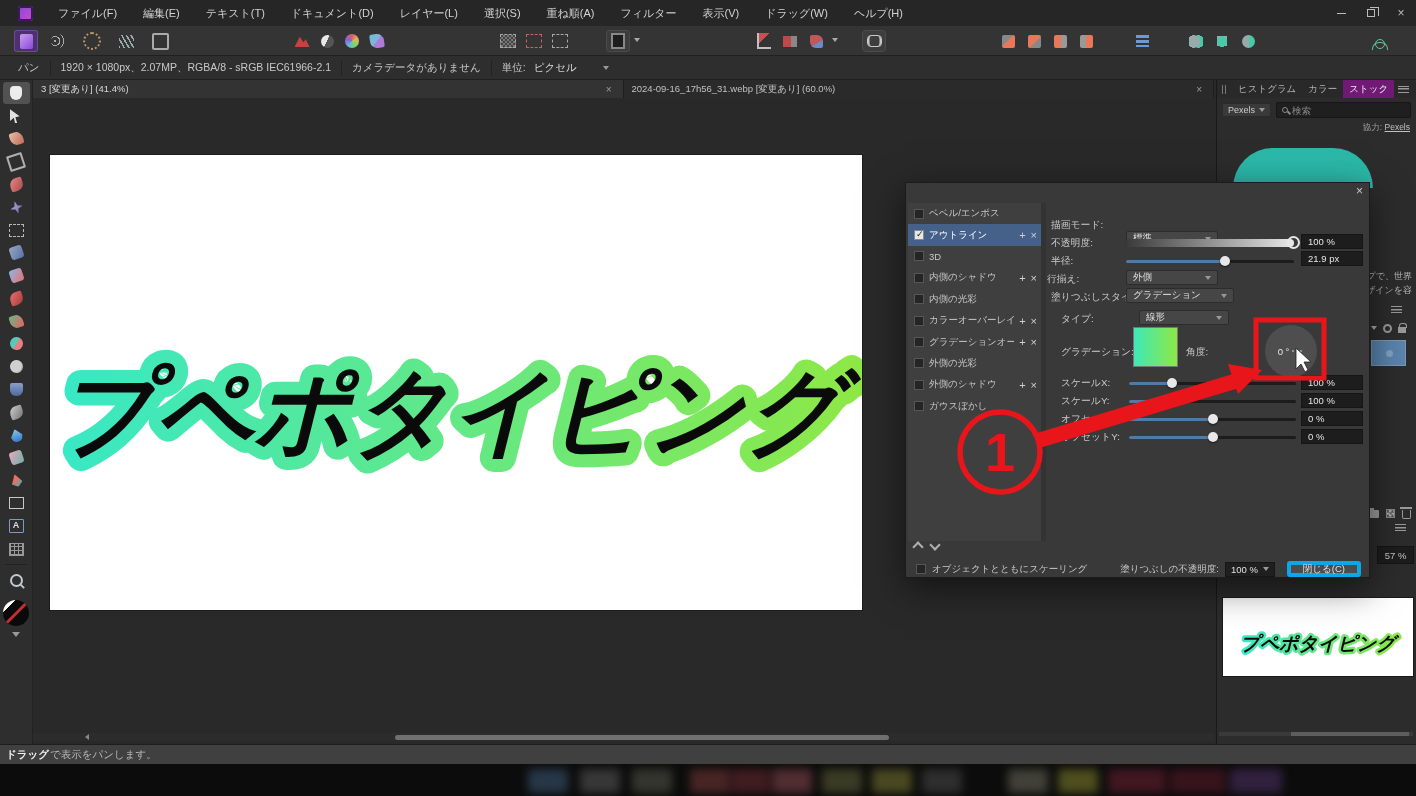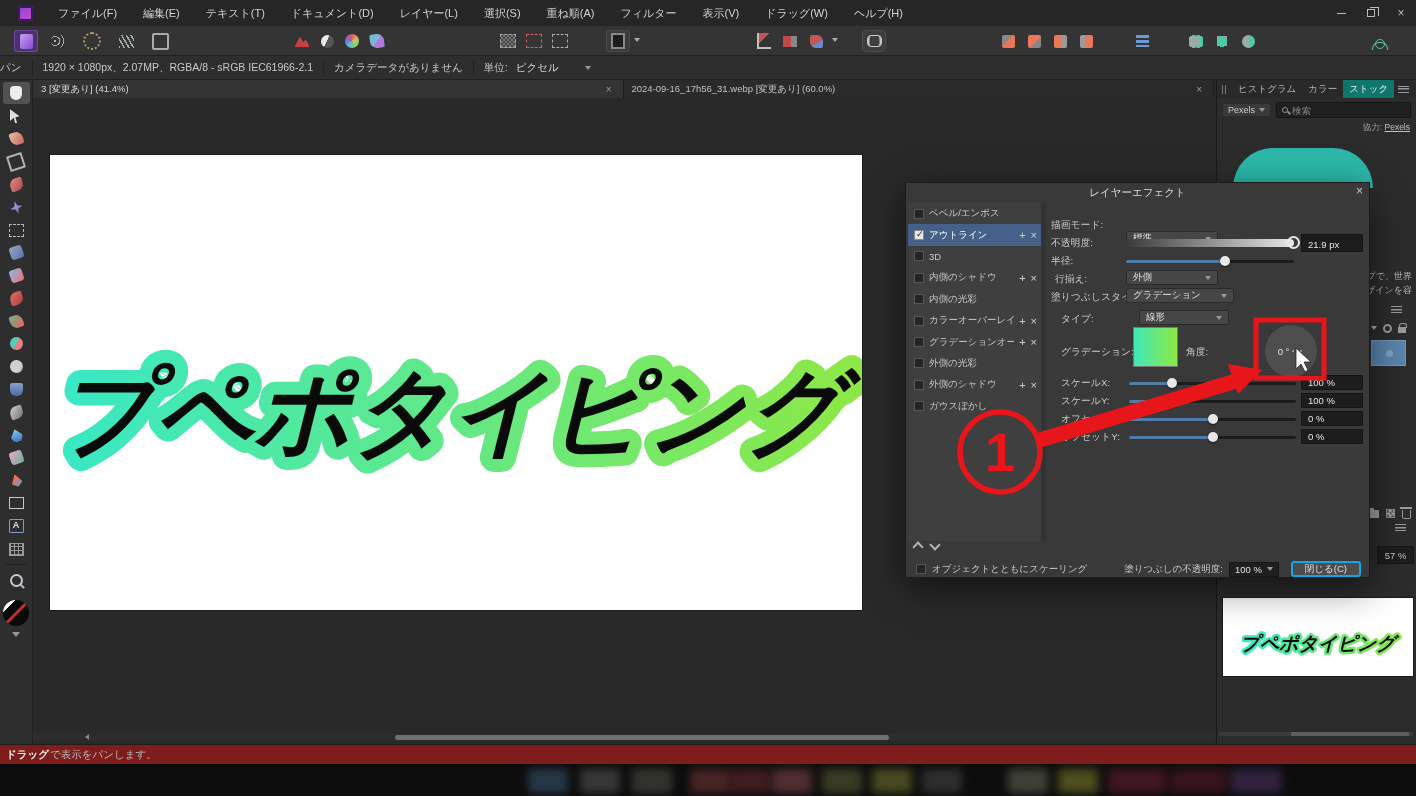--- a/index.html
+++ b/index.html
@@ -95,21 +95,21 @@
   .viewport{position:absolute;left:33px;top:98px;width:1181px;height:635px;background:#29292a;overflow:hidden;z-index:1}
   .page{position:absolute;left:17px;top:57px;width:812px;height:455px;background:#fff;box-shadow:0 0 0 1px #1c1c1c}
   .hscroll{position:absolute;left:33px;top:733px;width:1181px;height:8px;background:#2c2c2d;z-index:2}
   .hthumb{position:absolute;left:362px;top:1.5px;width:494px;height:5px;border-radius:3px;background:#707071}
   .harrow{position:absolute;left:52px;top:1px;width:0;height:0;border-top:3px solid transparent;border-bottom:3px solid transparent;border-right:4px solid #888}
   
   .rpanel{position:absolute;left:1216px;top:80px;width:200px;height:664px;background:#2c2c2d;border-left:1px solid #191919;z-index:2}
   .rtabs{display:flex;align-items:center;height:18px;background:#29292a;font-size:9.5px;color:#b0b0b0}
   .grip{width:6px;height:9px;margin:0 4px 0 5px;background:repeating-linear-gradient(90deg,#777 0 1px,transparent 1px 3px)}
   .rtab{padding:0 6px;height:18px;line-height:18px}
-  .rtab.active{background:#0f766e;color:#e8e8e8}
+  .rtab.active{background:#701a75;color:#e8e8e8}
   .hamb{width:11px;height:7px;border-top:1.5px solid #999;border-bottom:1.5px solid #999;background:linear-gradient(#999,#999) 50% 50%/100% 1.5px no-repeat;margin-left:auto;margin-right:7px}
   .searchrow{display:flex;align-items:center;gap:5px;padding:4px 5px 2px 5px}
   .pexels-dd{display:flex;align-items:center;gap:4px;background:#3a3a3b;border:1px solid #2a2a2b;font-size:9px;color:#ccc;padding:1px 5px;border-radius:2px}
   .searchbox{flex:1;display:flex;align-items:center;gap:4px;background:#1f1f20;border:1px solid #161617;height:16px;padding:0 5px;border-radius:2px}
   .mag{width:6px;height:6px;border:1.5px solid #8a8a8a;border-radius:50%;position:relative;flex:none}
   .mag::after{content:"";position:absolute;width:1.5px;height:4px;background:#8a8a8a;transform:rotate(-45deg);right:-2px;bottom:-3px}
   .searchbox input{background:none;border:none;outline:none;color:#ccc;font-size:9.5px;width:100%}
   .searchbox input::placeholder{color:#8a8a8a}
   .credit{text-align:right;font-size:8.5px;color:#9a9a9a;padding:2px 6px 0 0}
   .credit u{color:#c0c0c0}
@@ -158,23 +158,23 @@
   .slider .fill{position:absolute;left:0;top:0;height:3px;background:#4e7ba8;border-radius:2px}
   .slider .knob{position:absolute;top:-4px;width:10px;height:10px;border-radius:50%;background:#e8e8e8;box-shadow:0 1px 2px rgba(0,0,0,.6);transform:translateX(-5px)}
   .opslider{position:absolute;height:8px;border-radius:4px;background:linear-gradient(90deg,#3a3a3b,#e8e8e8)}
   .opknob{position:absolute;right:-6px;top:-3px;width:13px;height:13px;border-radius:50%;border:2px solid #e8e8e8;background:transparent}
   .val{position:absolute;width:62px;height:15px;background:#1d1d1e;border:1px solid #151516;color:#e4e4e4;font-size:9.5px;display:flex;align-items:center;padding-left:6px}
   .gswatch{position:absolute;left:227px;top:144px;width:45px;height:40px;border:1px solid #777;background:linear-gradient(90deg,#3ee8b8,#8ee845)}
   .dial{position:absolute;left:359px;top:142px;width:52px;height:52px;border-radius:50%;background:#4e4e4f;display:flex;align-items:center;justify-content:center;gap:3px;color:#e8e8e8;font-size:9.5px}
   .dash{width:12px;height:2px;background:repeating-linear-gradient(90deg,#6a9cc8 0 2px,transparent 2px 4px)}
   .dlg-foot{position:absolute;left:0;top:376px;width:100%;height:20px;display:flex;align-items:center;font-size:9.5px}
   .mini-dd{display:flex;align-items:center;gap:5px;background:#1f1f20;border:1px solid #161617;height:15px;padding:0 5px;color:#e0e0e0}
-  .closebtn{height:16px;padding:0 12px;background:#4c4c4d;border:2px solid #0ea5e9;border-radius:3px;color:#e0e0e0;display:flex;align-items:center;font-size:9.5px}
-  
-  .statusbar{position:absolute;left:0;top:744px;width:1416px;height:20px;background:#7f1d1d;border-top:1px solid #1e1e1f;display:flex;align-items:center;padding-left:6px;font-size:10.5px;color:#b8b8b8;z-index:5}
+  .closebtn{height:16px;padding:0 12px;background:#4c4c4d;border:4px solid #0ea5e9;border-radius:3px;color:#e0e0e0;display:flex;align-items:center;font-size:9.5px}
+  
+  .statusbar{position:absolute;left:0;top:744px;width:1416px;height:20px;background:#404040;border-top:1px solid #1e1e1f;display:flex;align-items:center;padding-left:6px;font-size:10.5px;color:#b8b8b8;z-index:5}
   .statusbar b{color:#f0f0f0;margin-right:1px}
   .bstrip{position:absolute;left:0;top:764px;width:1416px;height:32px;background:#0c0c0c;overflow:hidden;z-index:5}
   .bstrip i{position:absolute;top:5px;height:24px;width:40px;filter:blur(5px);opacity:.55;border-radius:2px}
   
   .overlay{position:absolute;left:0;top:0;width:1416px;height:796px;z-index:40;pointer-events:none}
 </style>
 </head>
 <body>
 
 <div id="stage">
@@ -228,21 +228,21 @@
     <span class="tbi r3" style="left:1048px"></span>
     <span class="tbi r4" style="left:1074px"></span>
     <span class="tbi al1" style="left:1130px"></span>
     <span class="tbi m1" style="left:1184px"></span>
     <span class="tbi m2" style="left:1210px"></span>
     <span class="tbi m3" style="left:1236px"></span>
     <span class="tbi person" style="left:1368px"></span>
   </div>
 
   <div class="ctxbar">
-    <span style="">パン</span>
+    <span style="margin-left:18px">パン</span>
     <span class="ctx-sep"></span>
     <span>1920 × 1080px、2.07MP、RGBA/8 - sRGB IEC61966-2.1</span>
     <span class="ctx-sep"></span>
     <span>カメラデータがありません</span>
     <span class="ctx-sep"></span>
     <span>単位:</span>
     <span class="ctx-dd">
         <span>ピクセル</span>
         <i class="chev"></i>
       </span>
@@ -351,21 +351,20 @@
         </defs>
         <text x="95" y="52" text-anchor="middle" font-size="19" font-weight="bold" font-style="italic" stroke="url(#g2)" stroke-width="5" stroke-linejoin="round" paint-order="stroke" fill="#0a0a0a">プペポタイピング</text>
       </svg>
     </div>
     <div class="navscroll">
         <div class="navthumb"></div>
       </div>
   </div>
 
   <div class="dialog">
-    <div class="dlg-title">レイヤーエフェクト</div>
     <span class="dlg-x">×</span>
 
     <div class="fx-list">
       <div class="fx-row">
           <span class="cb"></span>
           <span class="fx-lbl">ベベル/エンボス</span>
         </div>
       <div class="fx-row sel">
           <span class="cb on"></span>
           <span class="fx-lbl">アウトライン</span>
@@ -429,23 +428,23 @@
     <div class="opslider" style="left:220px;top:56px;width:168px">
         <i class="opknob"></i>
       </div>
     <div class="val" style="left:395px;top:51px">100 %</div>
 
     <span class="lbl" style="left:145px;top:72px">半径:</span>
     <div class="slider" style="left:220px;top:77px;width:168px">
         <i class="fill" style="width:59%"></i>
         <i class="knob" style="left:59%"></i>
       </div>
-    <div class="val" style="left:395px;top:54px">21.9 px</div>
-
-    <span class="lbl" style="left:149px;top:90px">行揃え:</span>
+    <div class="val" style="left:395px;top:68px">21.9 px</div>
+
+    <span class="lbl" style="left:141px;top:90px">行揃え:</span>
     <div class="dd" style="left:220px;top:87px;width:92px">
         <span>外側</span>
         <i class="chev"></i>
       </div>
 
     <span class="lbl" style="left:145px;top:108px">塗りつぶしスタイル:</span>
     <div class="dd" style="left:220px;top:105px;width:108px">
         <span>グラデーション</span>
         <i class="chev"></i>
       </div>

